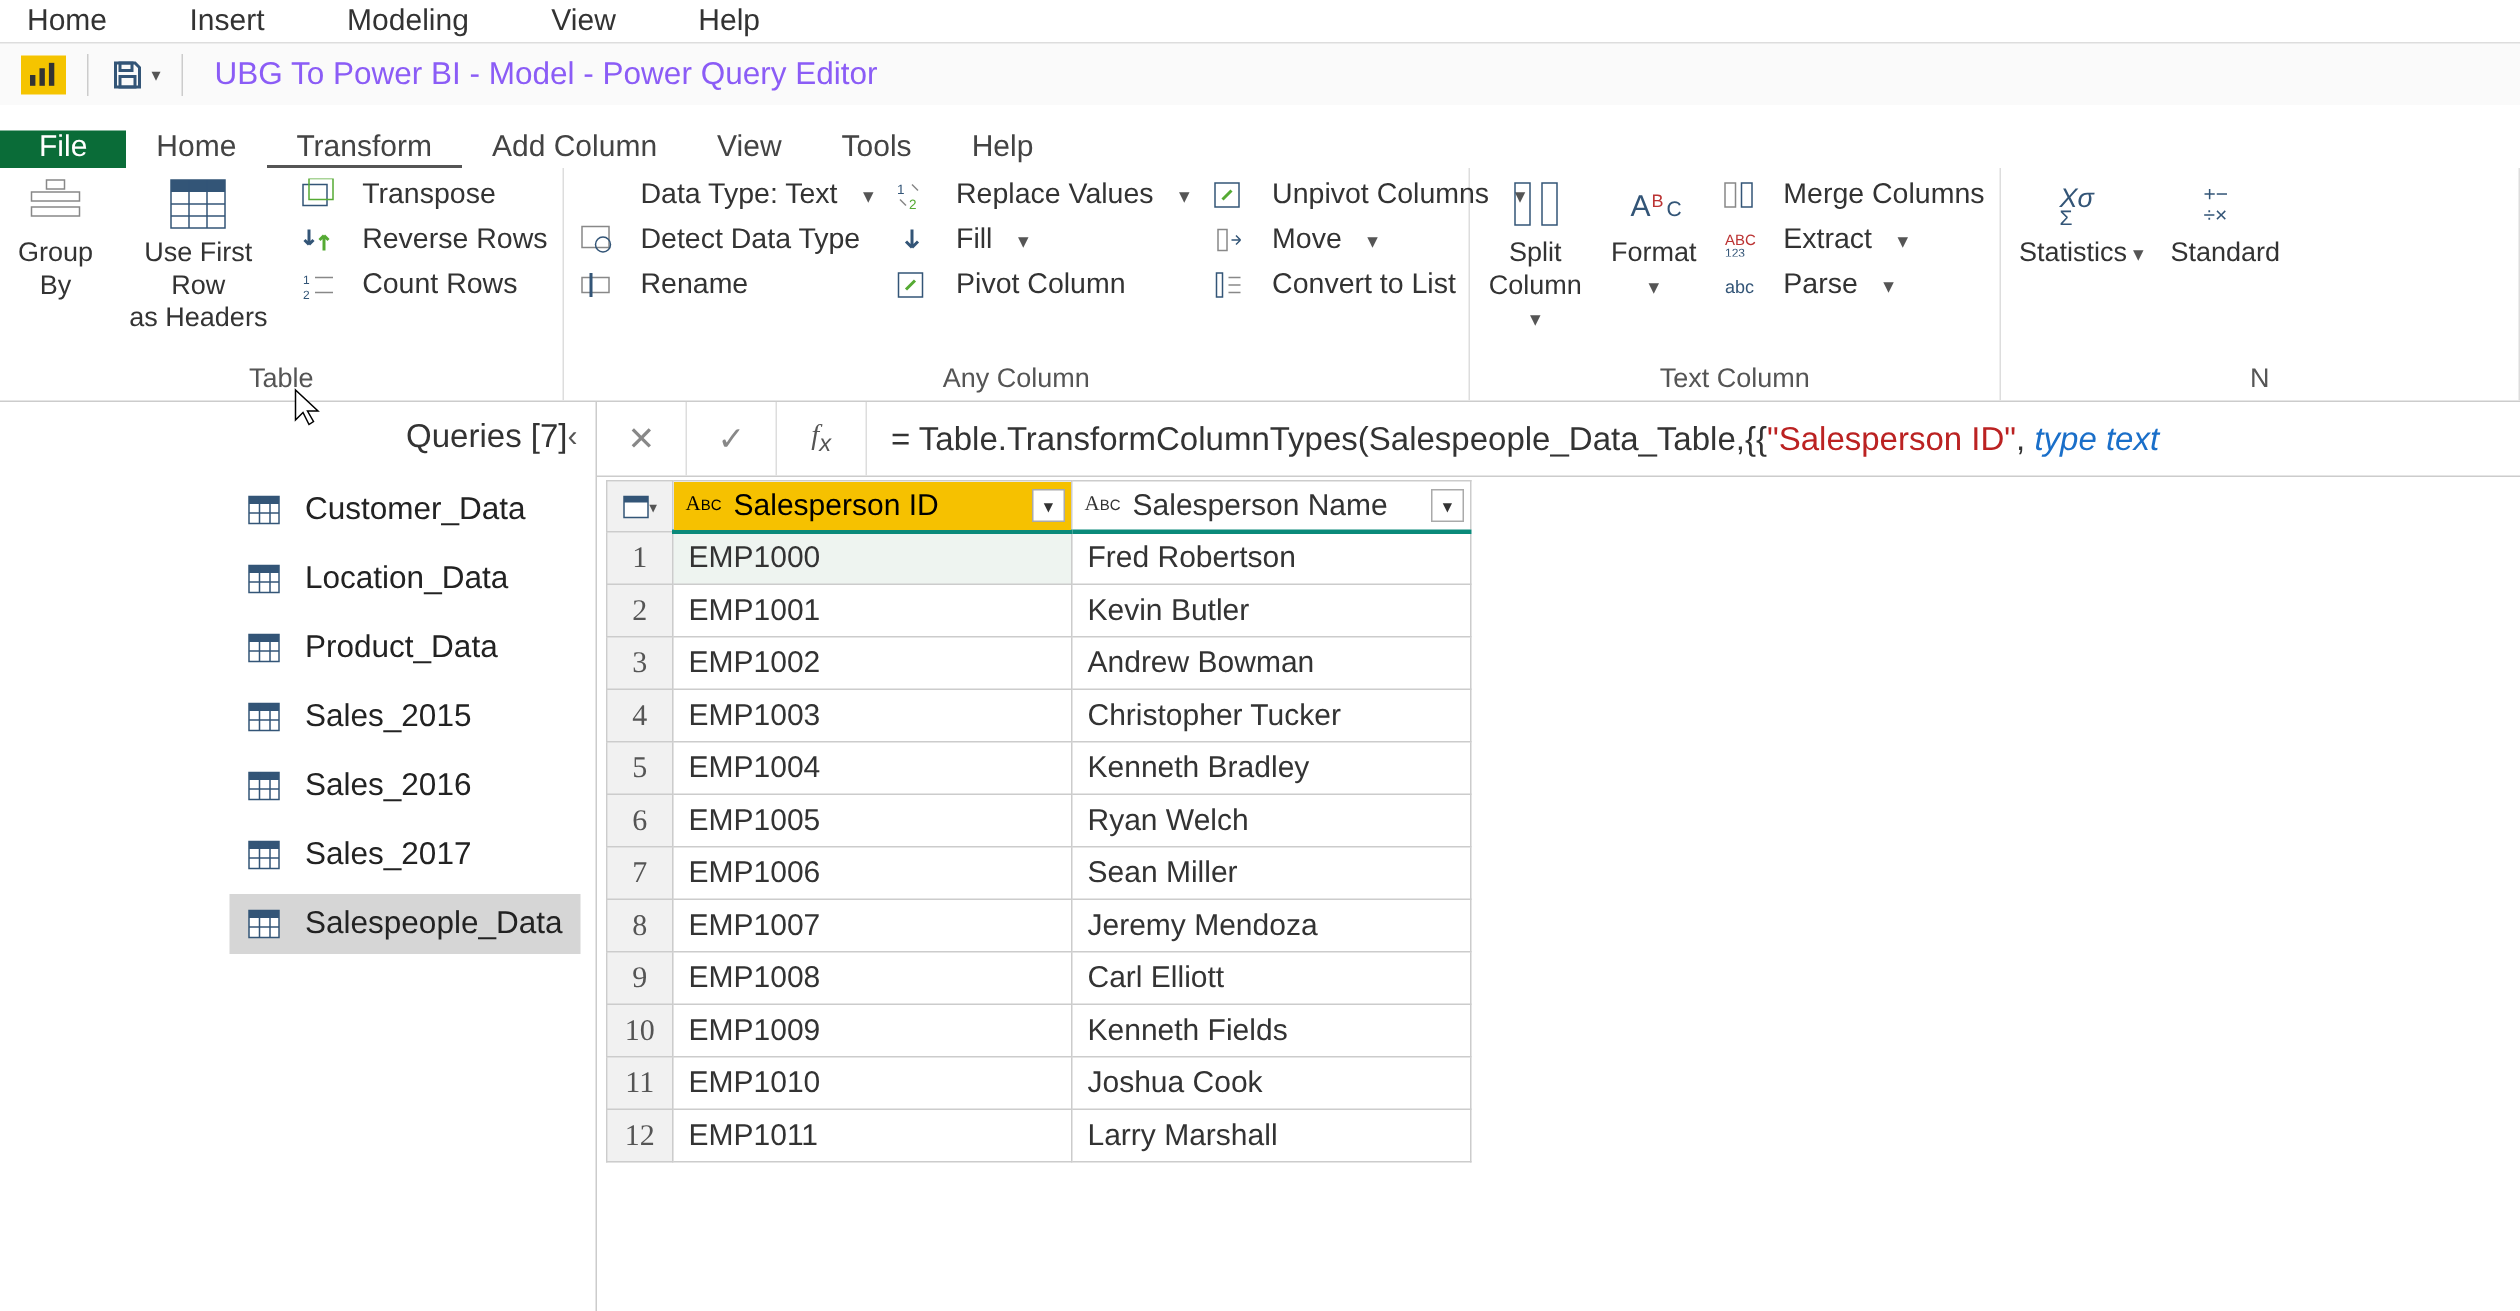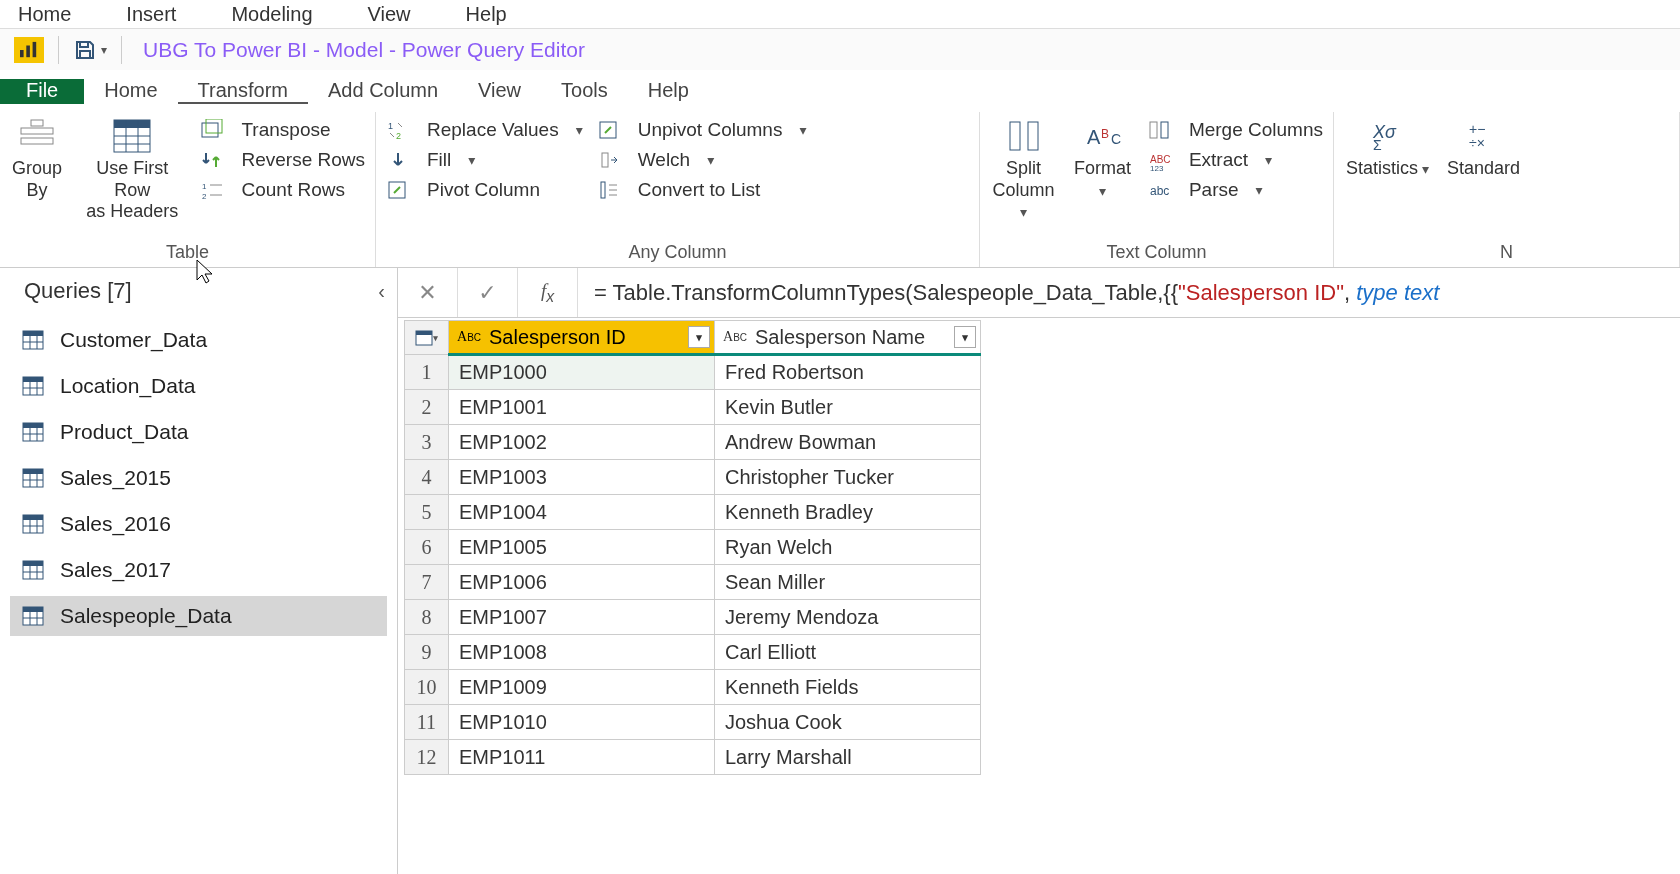--- a/index.html
+++ b/index.html
@@ -13,21 +13,21 @@
   .title-bar { height: 42px; display: flex; align-items: center; padding-left: 14px; gap: 14px; border-top: 1px solid #ddd; background: #fafafa; }
   .app-icon { width: 30px; height: 26px; background: #f5c400; display: flex; align-items: center; justify-content: center; }
   .app-icon svg { width: 22px; height: 18px; }
   .title-sep { width: 1px; height: 28px; background: #ccc; }
   .save-group { display: flex; align-items: center; gap: 4px; }
   .save-icon { width: 24px; height: 24px; }
   .qa-drop { font-size: 12px; color: #555; }
   .window-title { font-size: 21px; color: #8b5cf6; margin-left: 7px; }
 
   
-  .ribbon-tabs { height: 42px; display: flex; align-items: center; font-size: 20px; }
+  .ribbon-tabs { height: 42px; display: flex; align-items: flex-end; font-size: 20px; }
   .ribbon-tab { padding: 0 20px; display: flex; align-items: center; border-bottom: 2px solid transparent; color: #444; }
   .ribbon-tab.file { background: #0a6c38; color: #fff; font-weight: 400; padding: 0 26px; }
   .ribbon-tab.active { border-bottom: 2px solid #555; background: #fff; }
 
   
   .ribbon { height: 156px; border-bottom: 1px solid #ccc; display: flex; background: #fff; overflow: hidden; }
   .ribbon-group { display: flex; flex-direction: column; border-right: 1px solid #ddd; padding: 4px 6px 2px 6px; }
   .ribbon-group .body { flex: 1; display: flex; gap: 6px; align-items: flex-start; }
   .ribbon-group .label { text-align: center; font-size: 18px; color: #555; padding-bottom: 2px; }
   .big-btn { display: flex; flex-direction: column; align-items: center; justify-content: center; padding: 2px 6px; font-size: 18px; color: #333; text-align: center; line-height: 1.2; gap: 4px; }
@@ -35,21 +35,21 @@
   .big-btn .txt { max-width: 110px; white-space: pre-line; }
   .small-col { display: flex; flex-direction: column; gap: 2px; }
   .small-btn { display: flex; align-items: center; gap: 17px; font-size: 19px; color: #333; padding: 3px 4px; white-space: nowrap; }
   .small-btn .ico { width: 24px; height: 22px; display: flex; align-items: center; justify-content: center; }
   .caret-down::after { content: " ▾"; font-size: 14px; color: #555; }
 
   
   .main { display: flex; height: calc(874px - 28px - 42px - 42px - 156px); }
 
   
-  .queries-pane { width: 398px; border-right: 1px solid #ccc; display: flex; flex-direction: column; background: #fff; }
+  .queries-pane { width: 398px; border-right: 1px solid #ccc; display: flex; flex-direction: column; background: #fff; align-items: flex-end; }
   .queries-header { display: flex; align-items: center; justify-content: space-between; padding: 10px 12px 10px 24px; font-size: 22px; color: #333; }
   .collapse-btn { font-size: 20px; color: #555; }
   .query-list { padding: 6px 10px; display: flex; flex-direction: column; gap: 6px; }
   .query-item { display: flex; align-items: center; gap: 16px; padding: 8px 12px; font-size: 21px; color: #222; border-radius: 0; }
   .query-item.selected { background: #d6d6d6; }
   .tbl-icon { width: 22px; height: 20px; }
 
   
   .editor-pane { flex: 1; display: flex; flex-direction: column; }
 
@@ -188,20 +188,44 @@
         </div>
       </div>
     </div>
     <div class="label">Table</div>
   </div>
 
   <div class="ribbon-group" style="width:604px">
     <div class="body">
       <div class="small-col">
         <div class="small-btn caret-down">
+          <span class="ico"></span>
+          <span>Data Type: Text</span>
+        </div>
+        <div class="small-btn">
+          <span class="ico">
+              <svg viewBox="0 0 24 22">
+                <rect x="2" y="2" width="18" height="14" fill="none" stroke="#888"></rect>
+                <circle cx="16" cy="14" r="5" fill="none" stroke="#357"></circle>
+              </svg>
+            </span>
+          <span>Detect Data Type</span>
+        </div>
+        <div class="small-btn">
+          <span class="ico">
+              <svg viewBox="0 0 24 22">
+                <rect x="2" y="6" width="18" height="10" fill="none" stroke="#888"></rect>
+                <line x1="8" y1="3" x2="8" y2="19" stroke="#357" stroke-width="2"></line>
+              </svg>
+            </span>
+          <span>Rename</span>
+        </div>
+      </div>
+      <div class="small-col">
+        <div class="small-btn caret-down">
           <span class="ico">
               <svg viewBox="0 0 24 22">
                 <text x="2" y="10" font-size="9" fill="#357">1</text>
                 <text x="10" y="20" font-size="9" fill="#5a3">2</text>
                 <path d="M4 14l4 4M16 8l-4-4" stroke="#888"></path>
               </svg>
             </span>
           <span>Replace Values</span>
         </div>
         <div class="small-btn caret-down">
@@ -232,21 +256,21 @@
             </span>
           <span>Unpivot Columns</span>
         </div>
         <div class="small-btn caret-down">
           <span class="ico">
               <svg viewBox="0 0 24 22">
                 <rect x="5" y="4" width="6" height="14" fill="none" stroke="#888"></rect>
                 <path d="M14 11h6M20 11l-3-3M20 11l-3 3" stroke="#357" fill="none"></path>
               </svg>
             </span>
-          <span>Welch</span>
+          <span>Move</span>
         </div>
         <div class="small-btn">
           <span class="ico">
               <svg viewBox="0 0 24 22">
                 <rect x="4" y="3" width="4" height="16" fill="none" stroke="#357"></rect>
                 <line x1="12" y1="6" x2="20" y2="6" stroke="#888"></line>
                 <line x1="12" y1="11" x2="20" y2="11" stroke="#888"></line>
                 <line x1="12" y1="16" x2="20" y2="16" stroke="#888"></line>
               </svg>
             </span>

